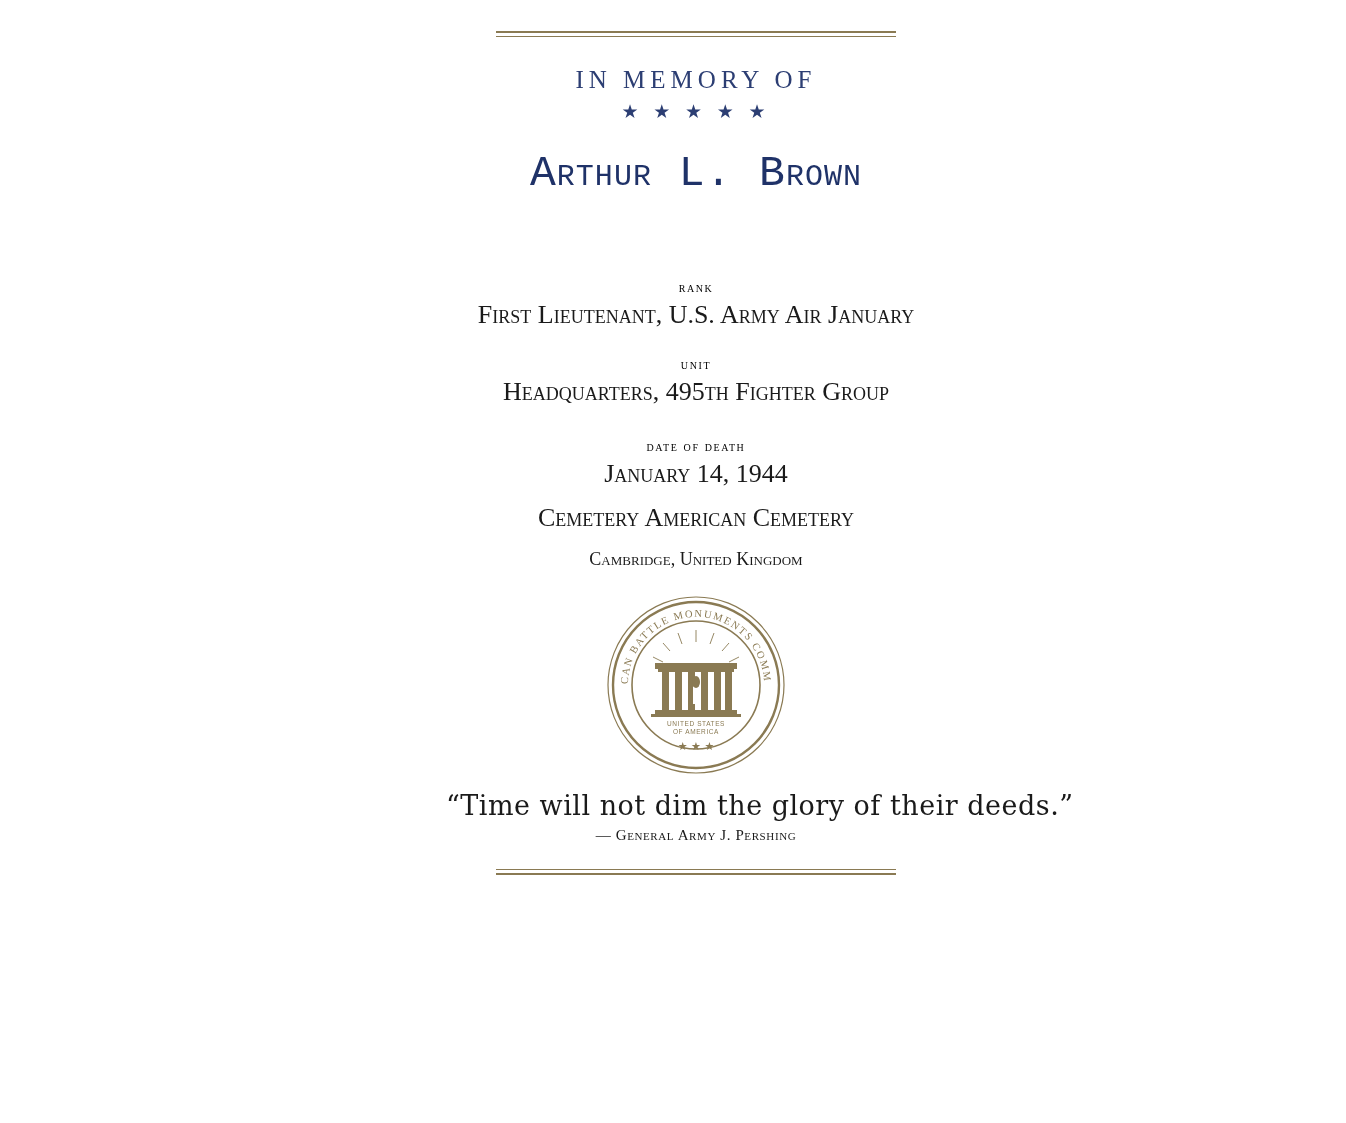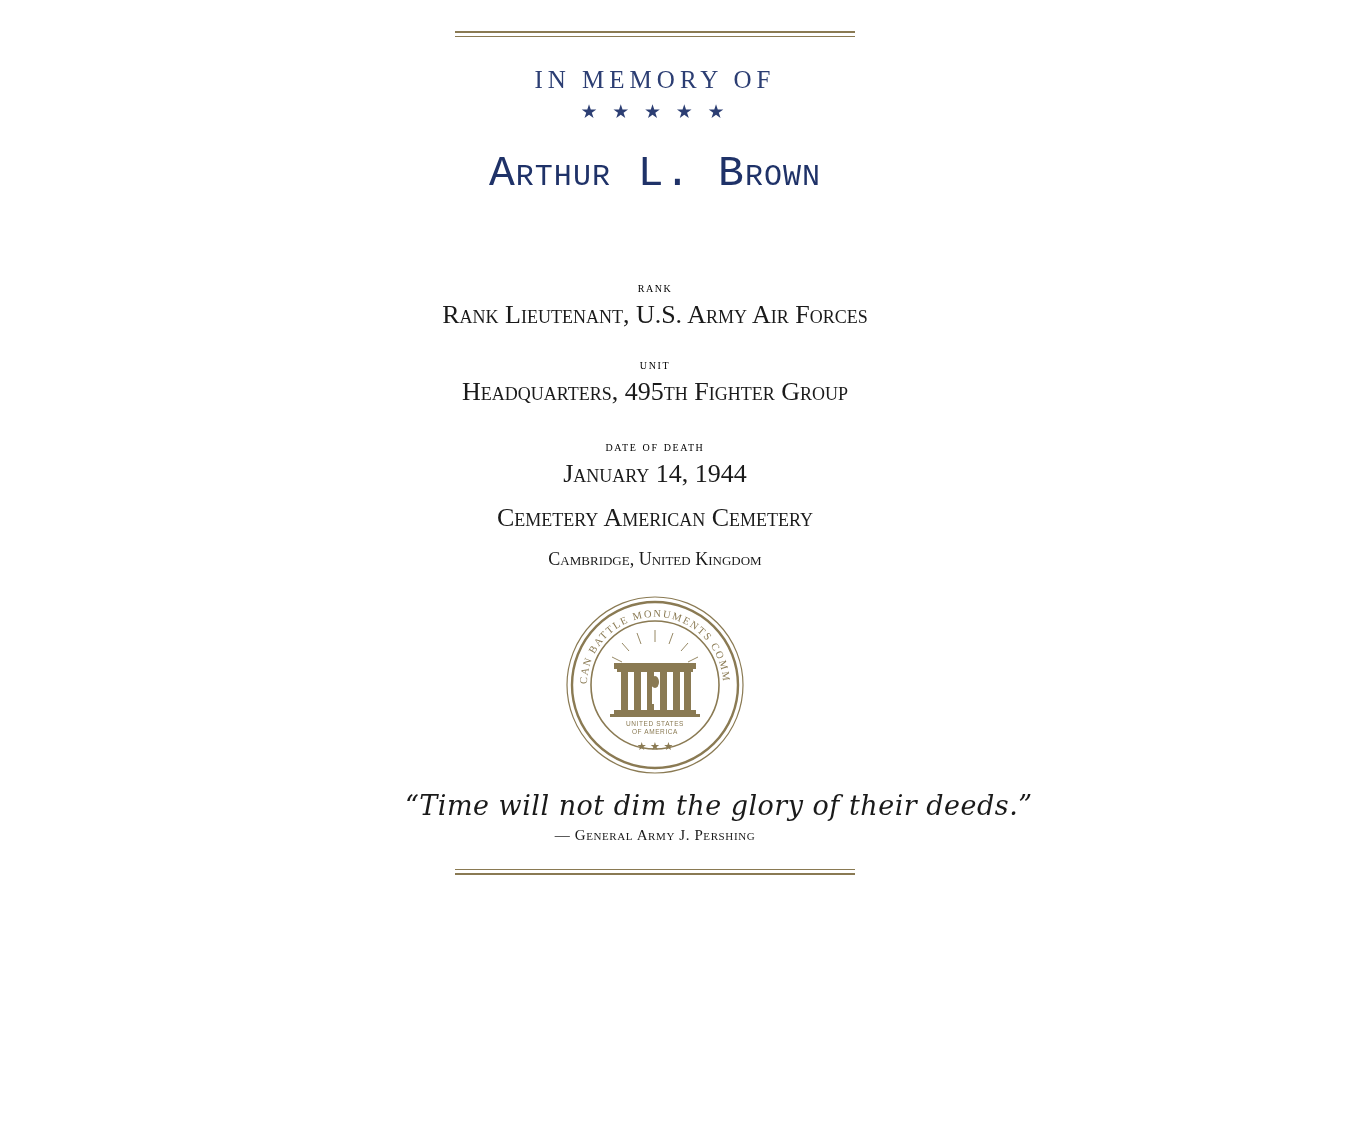--- a/index.html
+++ b/index.html
@@ -12,21 +12,21 @@
   }
   .page {
     position: relative;
     width: 1346px;
     height: 1123px;
     background: #ffffff;
     overflow: hidden;
   }
   .certificate {
     position: absolute;
-    left: 405px;
+    left: 446px;
     top: 0;
     width: 500px;
     text-align: center;
   }
 
   
   .rule-top {
     margin-top: 31px;
     width: 400px;
     margin-left: auto;
@@ -109,21 +109,20 @@
   .seal {
     width: 182px;
     height: 182px;
     position: relative;
   }
 
   
   .quote {
     margin-top: 14px;
     font-family: "DejaVu Serif", serif;
-    font-style: italic;
     font-size: 27px;
     color: #1a1a1a;
     letter-spacing: 0.5px;
     white-space: nowrap;
   }
   .attribution {
     margin-top: 6px;
     font-size: 15px;
     color: #1a1a1a;
     font-variant: small-caps;
@@ -142,21 +141,21 @@
       <div class="rule-thin"></div>
     </div>
 
     <div class="memory-of">In Memory Of</div>
     <div class="stars">★ ★ ★ ★ ★</div>
 
     <div class="name">Arthur L. Brown</div>
 
     <div class="block sp-rank">
       <div class="field-label">Rank</div>
-      <div class="field-value">Rank Lieutenant, U.S. Army Air Forces</div>
+      <div class="field-value">First Lieutenant, U.S. Army Air January</div>
     </div>
 
     <div class="block sp-unit">
       <div class="field-label">Unit</div>
       <div class="field-value">Headquarters, 495th Fighter Group</div>
     </div>
 
     <div class="block sp-dod">
       <div class="field-label">Date of Death</div>
       <div class="field-value">January 14, 1944</div>

